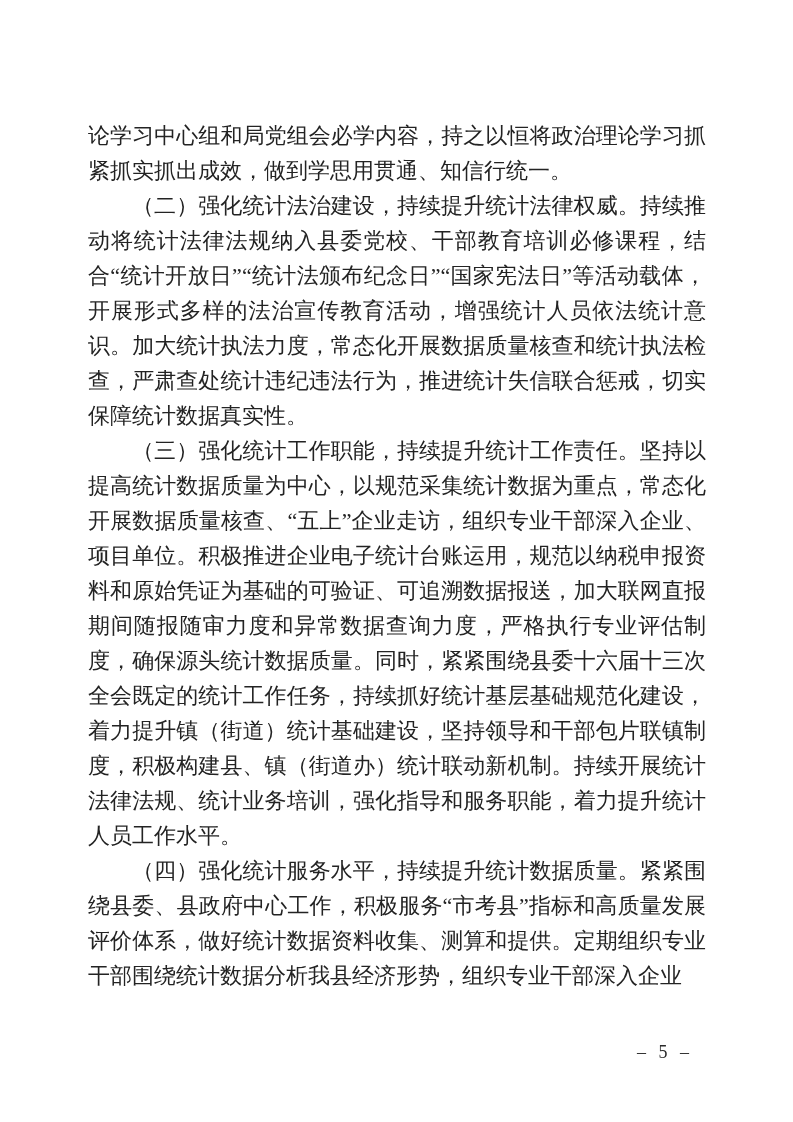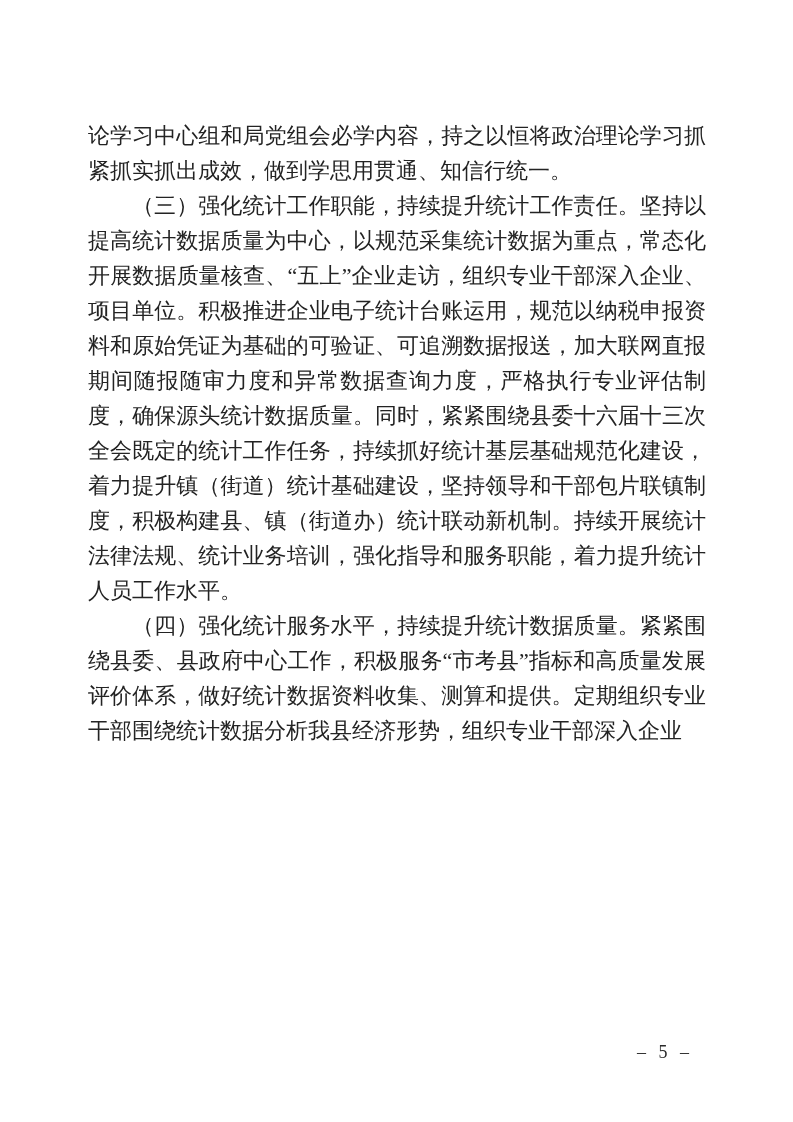--- a/index.html
+++ b/index.html
@@ -53,18 +53,19 @@
     font-family: "Liberation Serif", serif;
     white-space: nowrap;
   }
 </style>
 </head>
 <body>
 
 <div class="doc-page">
   <div class="text-block">
     <p class="para">论学习中心组和局党组会必学内容，持之以恒将政治理论学习抓紧抓实抓出成效，做到学思用贯通、知信行统一。</p>
+    <p class="para indent">（二）强化统计法治建设，持续提升统计法律权威。持续推动将统计法律法规纳入县委党校、干部教育培训必修课程，结合“统计开放日”“统计法颁布纪念日”“国家宪法日”等活动载体，开展形式多样的法治宣传教育活动，增强统计人员依法统计意识。加大统计执法力度，常态化开展数据质量核查和统计执法检查，严肃查处统计违纪违法行为，推进统计失信联合惩戒，切实保障统计数据真实性。</p>
     <p class="para indent">（三）强化统计工作职能，持续提升统计工作责任。坚持以提高统计数据质量为中心，以规范采集统计数据为重点，常态化开展数据质量核查、“五上”企业走访，组织专业干部深入企业、项目单位。积极推进企业电子统计台账运用，规范以纳税申报资料和原始凭证为基础的可验证、可追溯数据报送，加大联网直报期间随报随审力度和异常数据查询力度，严格执行专业评估制度，确保源头统计数据质量。同时，紧紧围绕县委十六届十三次全会既定的统计工作任务，持续抓好统计基层基础规范化建设，着力提升镇（街道）统计基础建设，坚持领导和干部包片联镇制度，积极构建县、镇（街道办）统计联动新机制。持续开展统计法律法规、统计业务培训，强化指导和服务职能，着力提升统计人员工作水平。</p>
     <p class="para indent">（四）强化统计服务水平，持续提升统计数据质量。紧紧围绕县委、县政府中心工作，积极服务“市考县”指标和高质量发展评价体系，做好统计数据资料收集、测算和提供。定期组织专业干部围绕统计数据分析我县经济形势，组织专业干部深入企业</p>
   </div>
 
   <div class="page-number">– 5 –</div>
 </div>
 
 </body></html>

